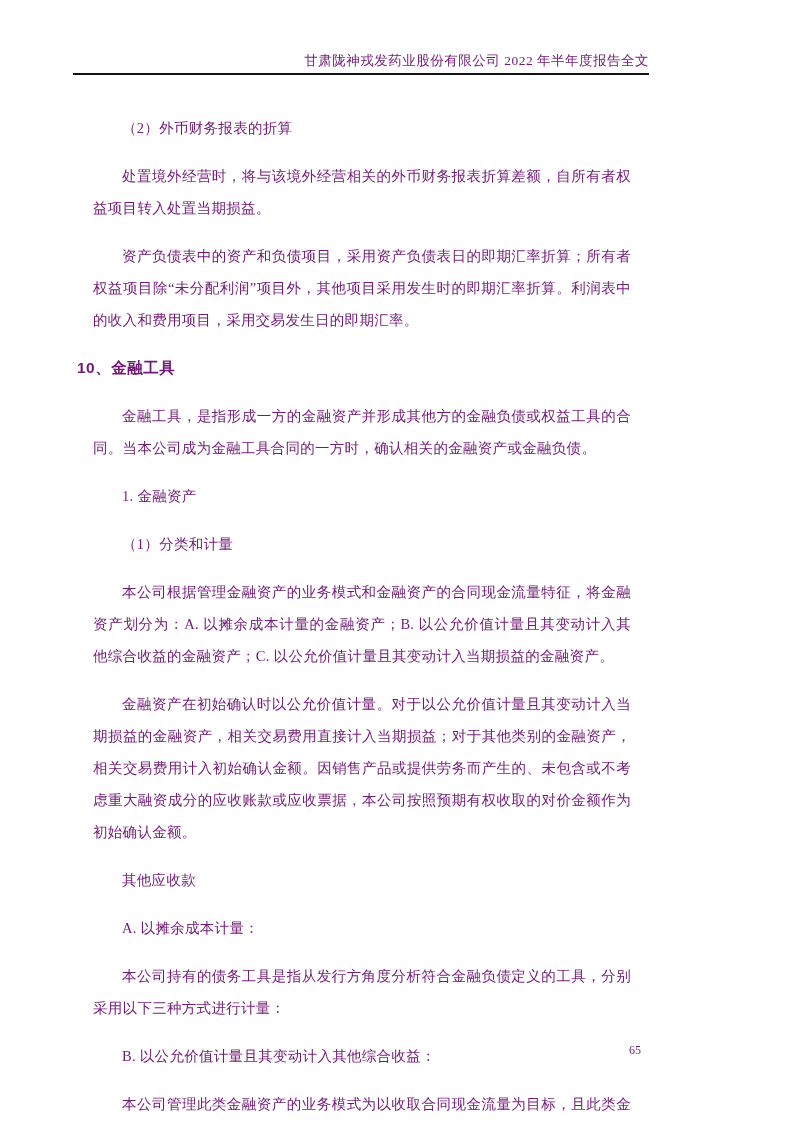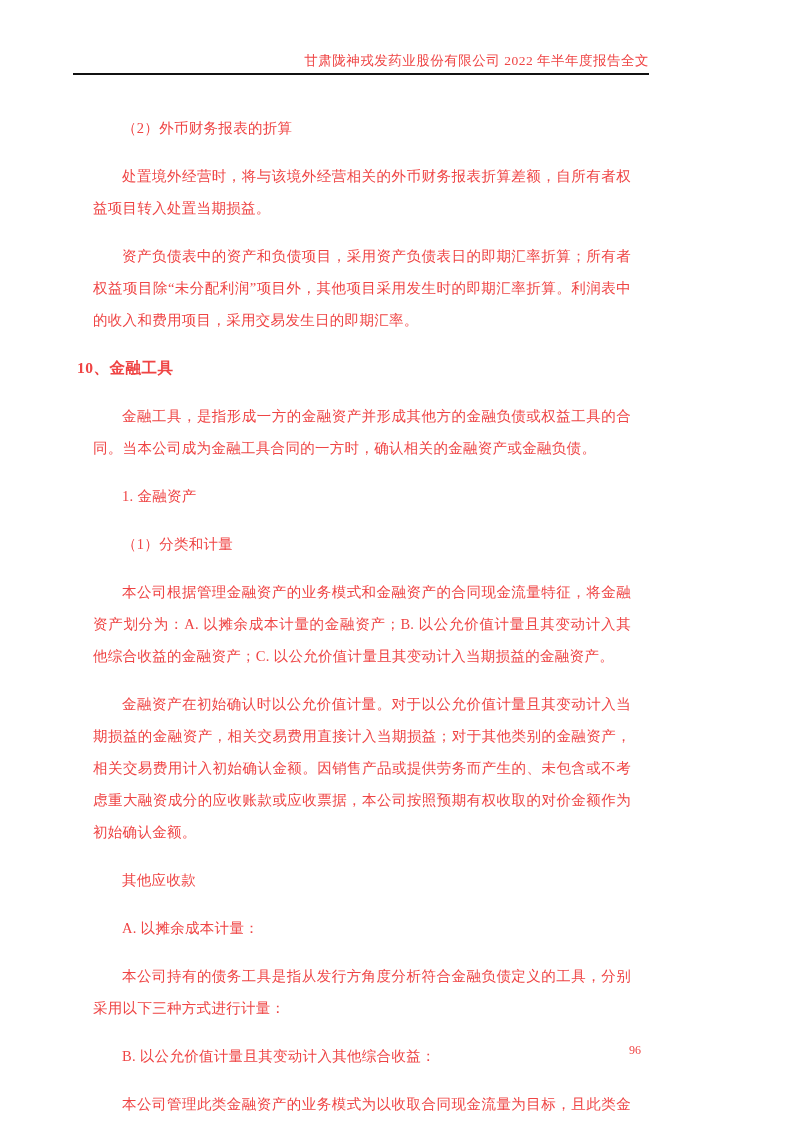--- a/index.html
+++ b/index.html
@@ -5,21 +5,21 @@
   html, body {
     margin: 0;
     padding: 0;
     background: #ffffff;
   }
   .page {
     position: relative;
     width: 717px;
     height: 1122px;
     background: #ffffff;
-    color: #ef4444;
+    color: #701a75;
     font-family: "Liberation Serif", serif;
     overflow: hidden;
     box-sizing: border-box;
   }
   .page-header {
     position: absolute;
     top: 0;
     left: 73px;
     right: 68px;
     padding-top: 52px;
@@ -41,21 +41,21 @@
   .para {
     margin: 16px;
     font-size: 14.5px;
     line-height: 32px;
     text-align: justify;
     text-indent: 2em;
     letter-spacing: 0.3px;
   }
   .section-heading {
     margin: 7px 0 7px 0;
-    font-family: Liberation Serif, serif;
+    font-family: Liberation Sans, sans-serif;
     font-weight: bold;
     font-size: 15.5px;
     line-height: 32px;
     text-indent: 0;
     text-align: left;
     letter-spacing: 0.5px;
   }
   .page-footer {
     position: absolute;
     top: 1042px;
@@ -86,16 +86,16 @@
     <p class="para">本公司根据管理金融资产的业务模式和金融资产的合同现金流量特征，将金融资产划分为：A. 以摊余成本计量的金融资产；B. 以公允价值计量且其变动计入其他综合收益的金融资产；C. 以公允价值计量且其变动计入当期损益的金融资产。</p>
     <p class="para">金融资产在初始确认时以公允价值计量。对于以公允价值计量且其变动计入当期损益的金融资产，相关交易费用直接计入当期损益；对于其他类别的金融资产，相关交易费用计入初始确认金额。因销售产品或提供劳务而产生的、未包含或不考虑重大融资成分的应收账款或应收票据，本公司按照预期有权收取的对价金额作为初始确认金额。</p>
     <p class="para">其他应收款</p>
     <p class="para">A. 以摊余成本计量：</p>
     <p class="para">本公司持有的债务工具是指从发行方角度分析符合金融负债定义的工具，分别采用以下三种方式进行计量：</p>
     <p class="para">B. 以公允价值计量且其变动计入其他综合收益：</p>
     <p class="para">本公司管理此类金融资产的业务模式为以收取合同现金流量为目标，且此类金融资产的合同现金流量特征与基本借贷安排相一致，即在特定日期产生的现金流量，仅为对本金和以未偿付本金金额为基础的利息的支付。本公司对于此类金融资产按照实际利率法确认利息收入。此类金融资产主要包括货币资金、应收票据、应收账款、其他应收款、债权投资和长期应收款等。本公司将自资产负债表日起一年内(含一年)到期的债权投资和长期应收款，列示为一年内到期的非流动资产；取得时期限在一年内(含一年)的债权投资列示为其他流动资产。</p>
   </div>
 
   <div class="page-footer">
-    <span>96</span>
+    <span>65</span>
   </div>
 
 </div>
 
 </body></html>

